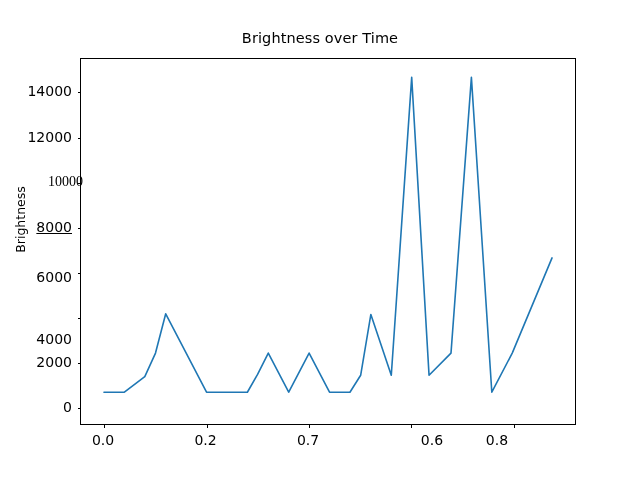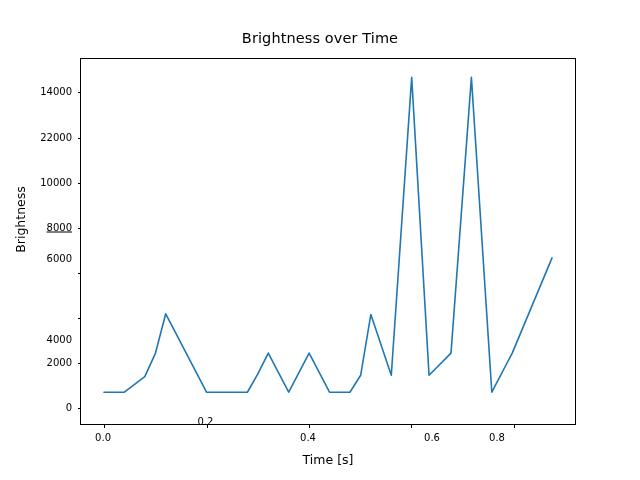--- a/index.html
+++ b/index.html
@@ -43,21 +43,21 @@
   #data-svg {
     position: absolute;
     left: 0;
     top: 0;
     width: 100%;
     height: 100%;
     display: block;
   }
   .tick-label {
     position: absolute;
-    font-size: 10px;
+    font-size: 14px;
     color: #000000;
     white-space: nowrap;
   }
   .ytick-label {
     text-align: right;
     transform: translateY(-50%);
   }
   .xtick-label {
     text-align: center;
     transform: translateX(-50%);
@@ -118,28 +118,27 @@
       <div class="tick-mark ytick-mark" style="top: 123.688px;"></div>
       <div class="tick-mark ytick-mark" style="top: 78.5461px;"></div>
       <div class="tick-mark ytick-mark" style="top: 33.4047px;"></div>
       <div class="tick-mark xtick-mark" style="left: 23.0579px;"></div>
       <div class="tick-mark xtick-mark" style="left: 125.537px;"></div>
       <div class="tick-mark xtick-mark" style="left: 228.017px;"></div>
       <div class="tick-mark xtick-mark" style="left: 330.496px;"></div>
       <div class="tick-mark xtick-mark" style="left: 432.975px;"></div>
     </div>
 
-  <div id="xlabel">Time [s]</div>
 
 <div class="tick-label ytick-label" style="left: 0px; width: 72px; top: 407.395px;">0</div>
     <div class="tick-label ytick-label" style="left: 0px; width: 72px; top: 362.253px; text-align: right;">2000</div>
     <div class="tick-label ytick-label" style="left: 0px; width: 72px; top: 317.112px; margin-top: 22px;">4000</div>
-    <div class="tick-label ytick-label" style="left: 0px; width: 72px; top: 258px;">6000</div>
+    <div class="tick-label ytick-label" style="left: 0px; width: 72px; top: 277px;">6000</div>
     <div class="tick-label ytick-label" style="left: 0px; width: 72px; top: 226.829px; text-decoration: underline;">8000</div>
-    <div class="tick-label ytick-label" style="left: 0px; width: 72px; top: 181.688px;">10000</div>
-    <div class="tick-label ytick-label" style="left: 0px; width: 72px; top: 136.546px;">22000</div>
+    <div class="tick-label ytick-label" style="left: 11px; width: 72px; top: 181.688px; font-family: Liberation Serif, serif;">10000</div>
+    <div class="tick-label ytick-label" style="left: 0px; width: 72px; top: 136.546px;">12000</div>
     <div class="tick-label ytick-label" style="left: 0px; width: 72px; top: 91.4047px;">14000</div>
     <div class="tick-label xtick-label" style="left: 103.058px; top: 432px;">0.0</div>
-    <div class="tick-label xtick-label" style="left: 205.537px; top: 416px; text-align: center;">0.2</div>
-    <div class="tick-label xtick-label" style="left: 308.017px; top: 432px;">0.4</div>
+    <div class="tick-label xtick-label" style="left: 205.537px; top: 432px; text-align: center;">0.2</div>
+    <div class="tick-label xtick-label" style="left: 308.017px; top: 432px;">0.7</div>
     <div class="tick-label xtick-label" style="left: 432px; top: 432px;">0.6</div>
     <div class="tick-label xtick-label" style="left: 497px; top: 432px;">0.8</div>
   </div>
 
 </body></html>

